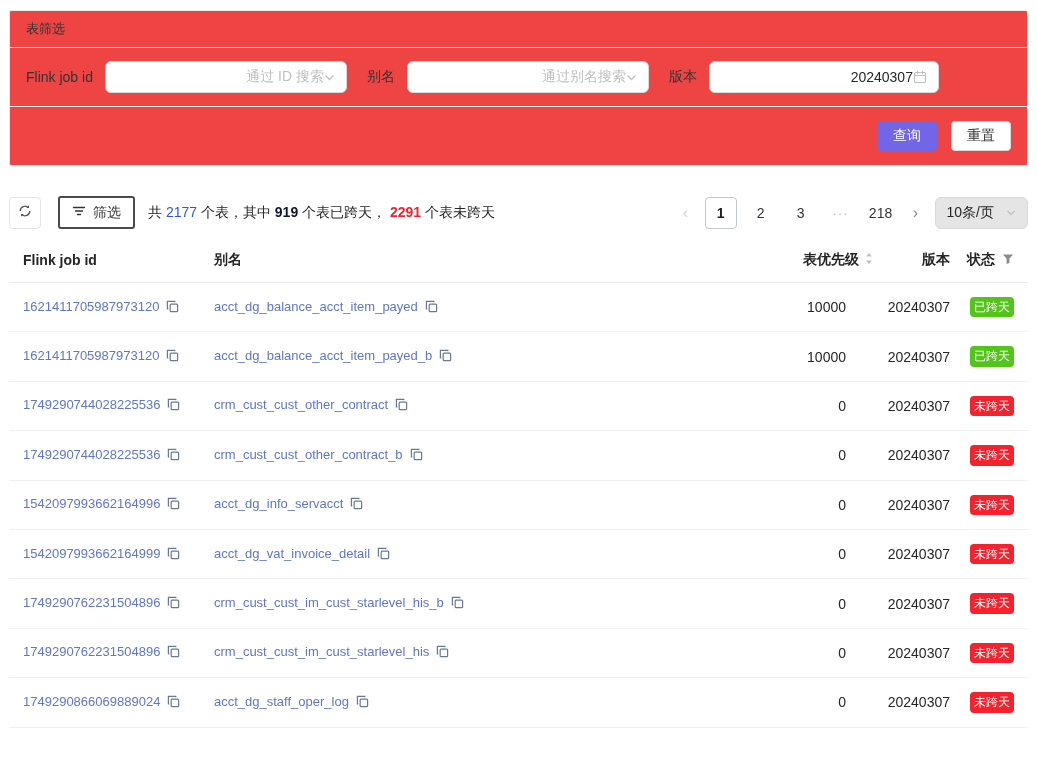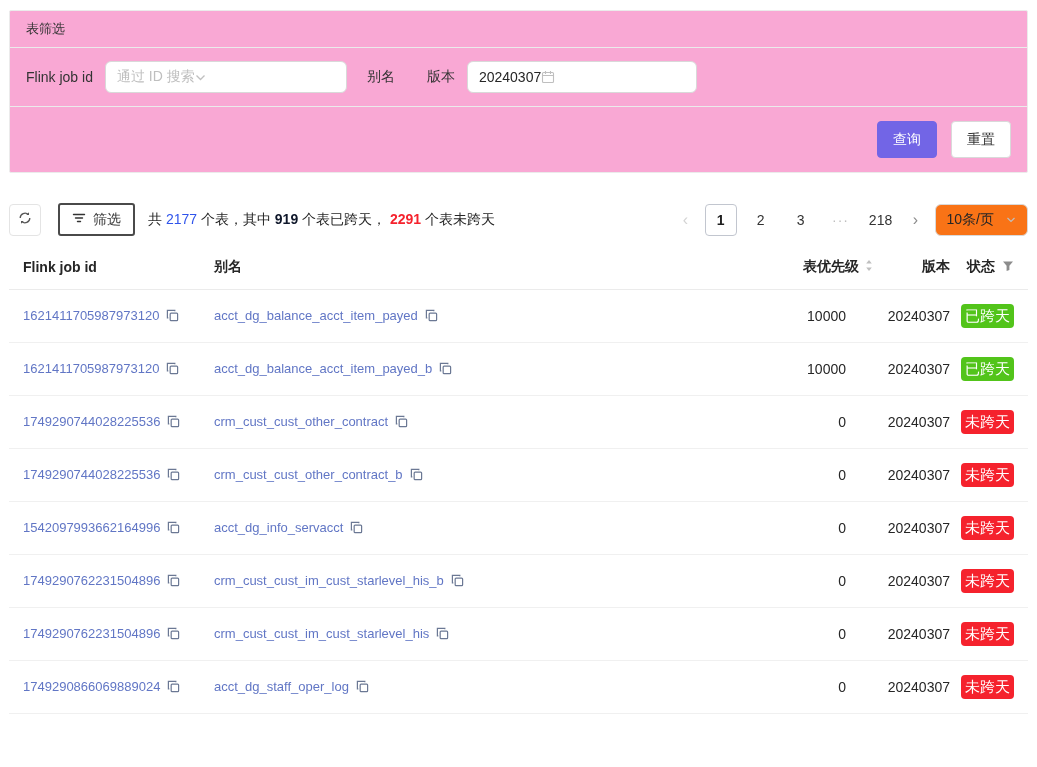--- a/index.html
+++ b/index.html
@@ -3,36 +3,36 @@
 <meta charset="utf-8">
 <style>
   *{box-sizing:border-box;margin:0;padding:0}
   html,body{background:#fff}
   body{
     width:1037px;height:767px;overflow:hidden;
     font-family:"Liberation Sans","DejaVu Sans",sans-serif;
     color:#262626;font-size:14px;
   }
   
-  .card{margin:10px 9px 0;border:1px solid #ebebeb;border-radius:2px;background:#f9a8d4}
+  .card{margin:10px 9px 0;border:1px solid #ebebeb;border-radius:2px;background:#ef4444}
   .card-header{padding:9px 16px;border-bottom:1px solid #ebebeb;font-size:13px;color:#333}
   .card-body{display:flex;align-items:center;padding:13px 16px;border-bottom:1px solid #ebebeb}
   .field{display:flex;align-items:center}
   .field + .field{margin-left:20px}
   .field-label{margin-right:12px;color:#333;white-space:nowrap}
   .select,.date-input{
     height:32px;border:1px solid #d9d9d9;border-radius:6px;background:#fff;
-    display:flex;align-items:center;justify-content:flex-start;padding:0 11px;
+    display:flex;align-items:center;justify-content:flex-end;padding:0 11px;
   }
   .select{width:242px}
   .date-input{width:230px;color:#262626}
   .placeholder{color:#bfbfbf}
   .chev{color:#bfbfbf;display:inline-flex}
   .card-footer{display:flex;justify-content:flex-end;gap:14px;padding:14px 16px}
-  .btn{height:37px;padding:0 15px;border:1px solid #d9d9d9;border-radius:4px;background:#fff;
+  .btn{height:30px;padding:0 15px;border:1px solid #d9d9d9;border-radius:4px;background:#fff;
        font-size:14px;color:#333;cursor:pointer;font-family:inherit}
   .btn.primary{background:#7265e6;border-color:#7265e6;color:#fff}
   
   .toolbar{display:flex;align-items:center;margin:30px 9px 0}
   .icon-btn{width:32px;height:32px;border:1px solid #e4e4e4;border-radius:4px;background:#fff;
             display:flex;align-items:center;justify-content:center;color:#555;cursor:pointer}
   .filter-btn{margin-left:17px;height:33px;padding:0 12px;border:2px solid #4a4a4a;border-radius:3px;
               background:#fff;display:flex;align-items:center;gap:7px;font-size:14px;color:#333;
               cursor:pointer;font-family:Liberation Sans, sans-serif}
   .summary{margin-left:13px;font-size:14px;color:#262626;white-space:nowrap}
@@ -40,21 +40,21 @@
   .summary .green{color:#0f172a;font-weight:700}
   .summary .red{color:#f5222d;font-weight:700}
   
   .pagination{display:flex;align-items:center;gap:8px;margin-left:auto}
   .pg-btn{width:22px;height:32px;line-height:32px;text-align:center;font-size:16px;cursor:pointer;color:#8c8c8c}
   .pg-btn.disabled{color:#d4d4d4;cursor:default}
   .pg-item{min-width:32px;height:32px;line-height:30px;text-align:center;border:1px solid transparent;
            border-radius:4px;font-size:14px;color:#333;cursor:pointer}
   .pg-item.active{border-color:#c2c6cf;font-weight:600;color:#1f1f1f}
   .pg-item.ellipsis{color:#bfbfbf;cursor:default;letter-spacing:1px}
-  .page-size-select{height:32px;border:1px solid #d9d9d9;border-radius:6px;background:#f97316;
+  .page-size-select{height:32px;border:1px solid #d9d9d9;border-radius:6px;background:#e5e5e5;
                     display:flex;align-items:center;gap:12px;padding:0 11px;font-size:14px;color:#262626;cursor:pointer}
   
   .table-wrap{margin:14px 9px 0}
   table{width:100%;border-collapse:collapse;table-layout:fixed}
   col.c-id{width:205px}
   col.c-priority{width:200px}
   col.c-version{width:70px}
   col.c-status{width:78px}
   th{font-weight:700;font-size:14px;color:#262626;text-align:left;
      padding:8px 0 13px;border-bottom:1px solid #ebebeb;white-space:nowrap}
@@ -66,21 +66,21 @@
   td.right{text-align:right;font-size:14px}
   td.priority{padding-right:34px}
   td.version{padding-right:0}
   td.status{padding-right:14px}
   th.priority-h{padding-right:6px}
   th.status-h{padding-right:14px}
   .link{color:#6176c5;text-decoration:none;cursor:pointer}
   .copy{margin-left:7px;color:#6b7894;display:inline-block;vertical-align:-2px;cursor:pointer}
   .hdr-icons{display:inline-flex;vertical-align:-1px;margin-left:5px;color:#bfbfbf}
   .funnel{display:inline-flex;vertical-align:-1px;margin-left:7px;color:#8c8c8c}
-  .badge{display:inline-block;padding:3px 4px;border-radius:4px;color:#fff;font-size:15px;line-height:1.2}
+  .badge{display:inline-block;padding:3px 4px;border-radius:4px;color:#fff;font-size:12px;line-height:1.2}
   .badge.green{background:#52c41a}
   .badge.red{background:#f5222d}
 </style>
 </head>
 <body>
 
 <div class="card">
   <div class="card-header">
     <span>表筛选</span>
   </div>
@@ -91,20 +91,28 @@
         <span class="placeholder">通过 ID 搜索</span>
         <span class="chev">
           <svg width="11" height="11" viewBox="0 0 11 11">
               <path d="M1.5 3.5 5.5 7.5 9.5 3.5" fill="none" stroke="currentColor" stroke-width="1.3"></path>
             </svg>
         </span>
       </div>
     </div>
     <div class="field">
       <span class="field-label">别名</span>
+      <div class="select">
+        <span class="placeholder">通过别名搜索</span>
+        <span class="chev">
+          <svg width="11" height="11" viewBox="0 0 11 11">
+              <path d="M1.5 3.5 5.5 7.5 9.5 3.5" fill="none" stroke="currentColor" stroke-width="1.3"></path>
+            </svg>
+        </span>
+      </div>
     </div>
     <div class="field">
       <span class="field-label">版本</span>
       <div class="date-input">
         <span>20240307</span>
         <span class="chev">
           <svg width="14" height="14" viewBox="0 0 14 14" fill="none" stroke="currentColor" stroke-width="1.1">
             <rect x="1.5" y="2.5" width="11" height="10" rx="1"></rect>
               <path d="M1.5 5.5h11M4.5 1v3M9.5 1v3"></path>
           </svg>
@@ -248,20 +256,33 @@
               </svg></span></td>
           <td><a class="link">acct_dg_info_servacct</a><span class="copy"><svg width="13" height="13" viewBox="0 0 14 14" fill="none" stroke="currentColor" stroke-width="1.3">
                 <rect x="4.5" y="4.5" width="8" height="8" rx="1"></rect>
                 <path d="M9.5 2.5v-1h-8v8h1"></path>
               </svg></span></td>
           <td class="right priority">0</td>
           <td class="right version">20240307</td>
           <td class="right status"><span class="badge red">未跨天</span></td>
         </tr>
         <tr>
+          <td class="first"><a class="link">1542097993662164999</a><span class="copy"><svg width="13" height="13" viewBox="0 0 14 14" fill="none" stroke="currentColor" stroke-width="1.3">
+                <rect x="4.5" y="4.5" width="8" height="8" rx="1"></rect>
+                <path d="M9.5 2.5v-1h-8v8h1"></path>
+              </svg></span></td>
+          <td><a class="link">acct_dg_vat_invoice_detail</a><span class="copy"><svg width="13" height="13" viewBox="0 0 14 14" fill="none" stroke="currentColor" stroke-width="1.3">
+                <rect x="4.5" y="4.5" width="8" height="8" rx="1"></rect>
+                <path d="M9.5 2.5v-1h-8v8h1"></path>
+              </svg></span></td>
+          <td class="right priority">0</td>
+          <td class="right version">20240307</td>
+          <td class="right status"><span class="badge red">未跨天</span></td>
+        </tr>
+        <tr>
           <td class="first"><a class="link">1749290762231504896</a><span class="copy"><svg width="13" height="13" viewBox="0 0 14 14" fill="none" stroke="currentColor" stroke-width="1.3">
                 <rect x="4.5" y="4.5" width="8" height="8" rx="1"></rect>
                 <path d="M9.5 2.5v-1h-8v8h1"></path>
               </svg></span></td>
           <td><a class="link">crm_cust_cust_im_cust_starlevel_his_b</a><span class="copy"><svg width="13" height="13" viewBox="0 0 14 14" fill="none" stroke="currentColor" stroke-width="1.3">
                 <rect x="4.5" y="4.5" width="8" height="8" rx="1"></rect>
                 <path d="M9.5 2.5v-1h-8v8h1"></path>
               </svg></span></td>
           <td class="right priority">0</td>
           <td class="right version">20240307</td>

